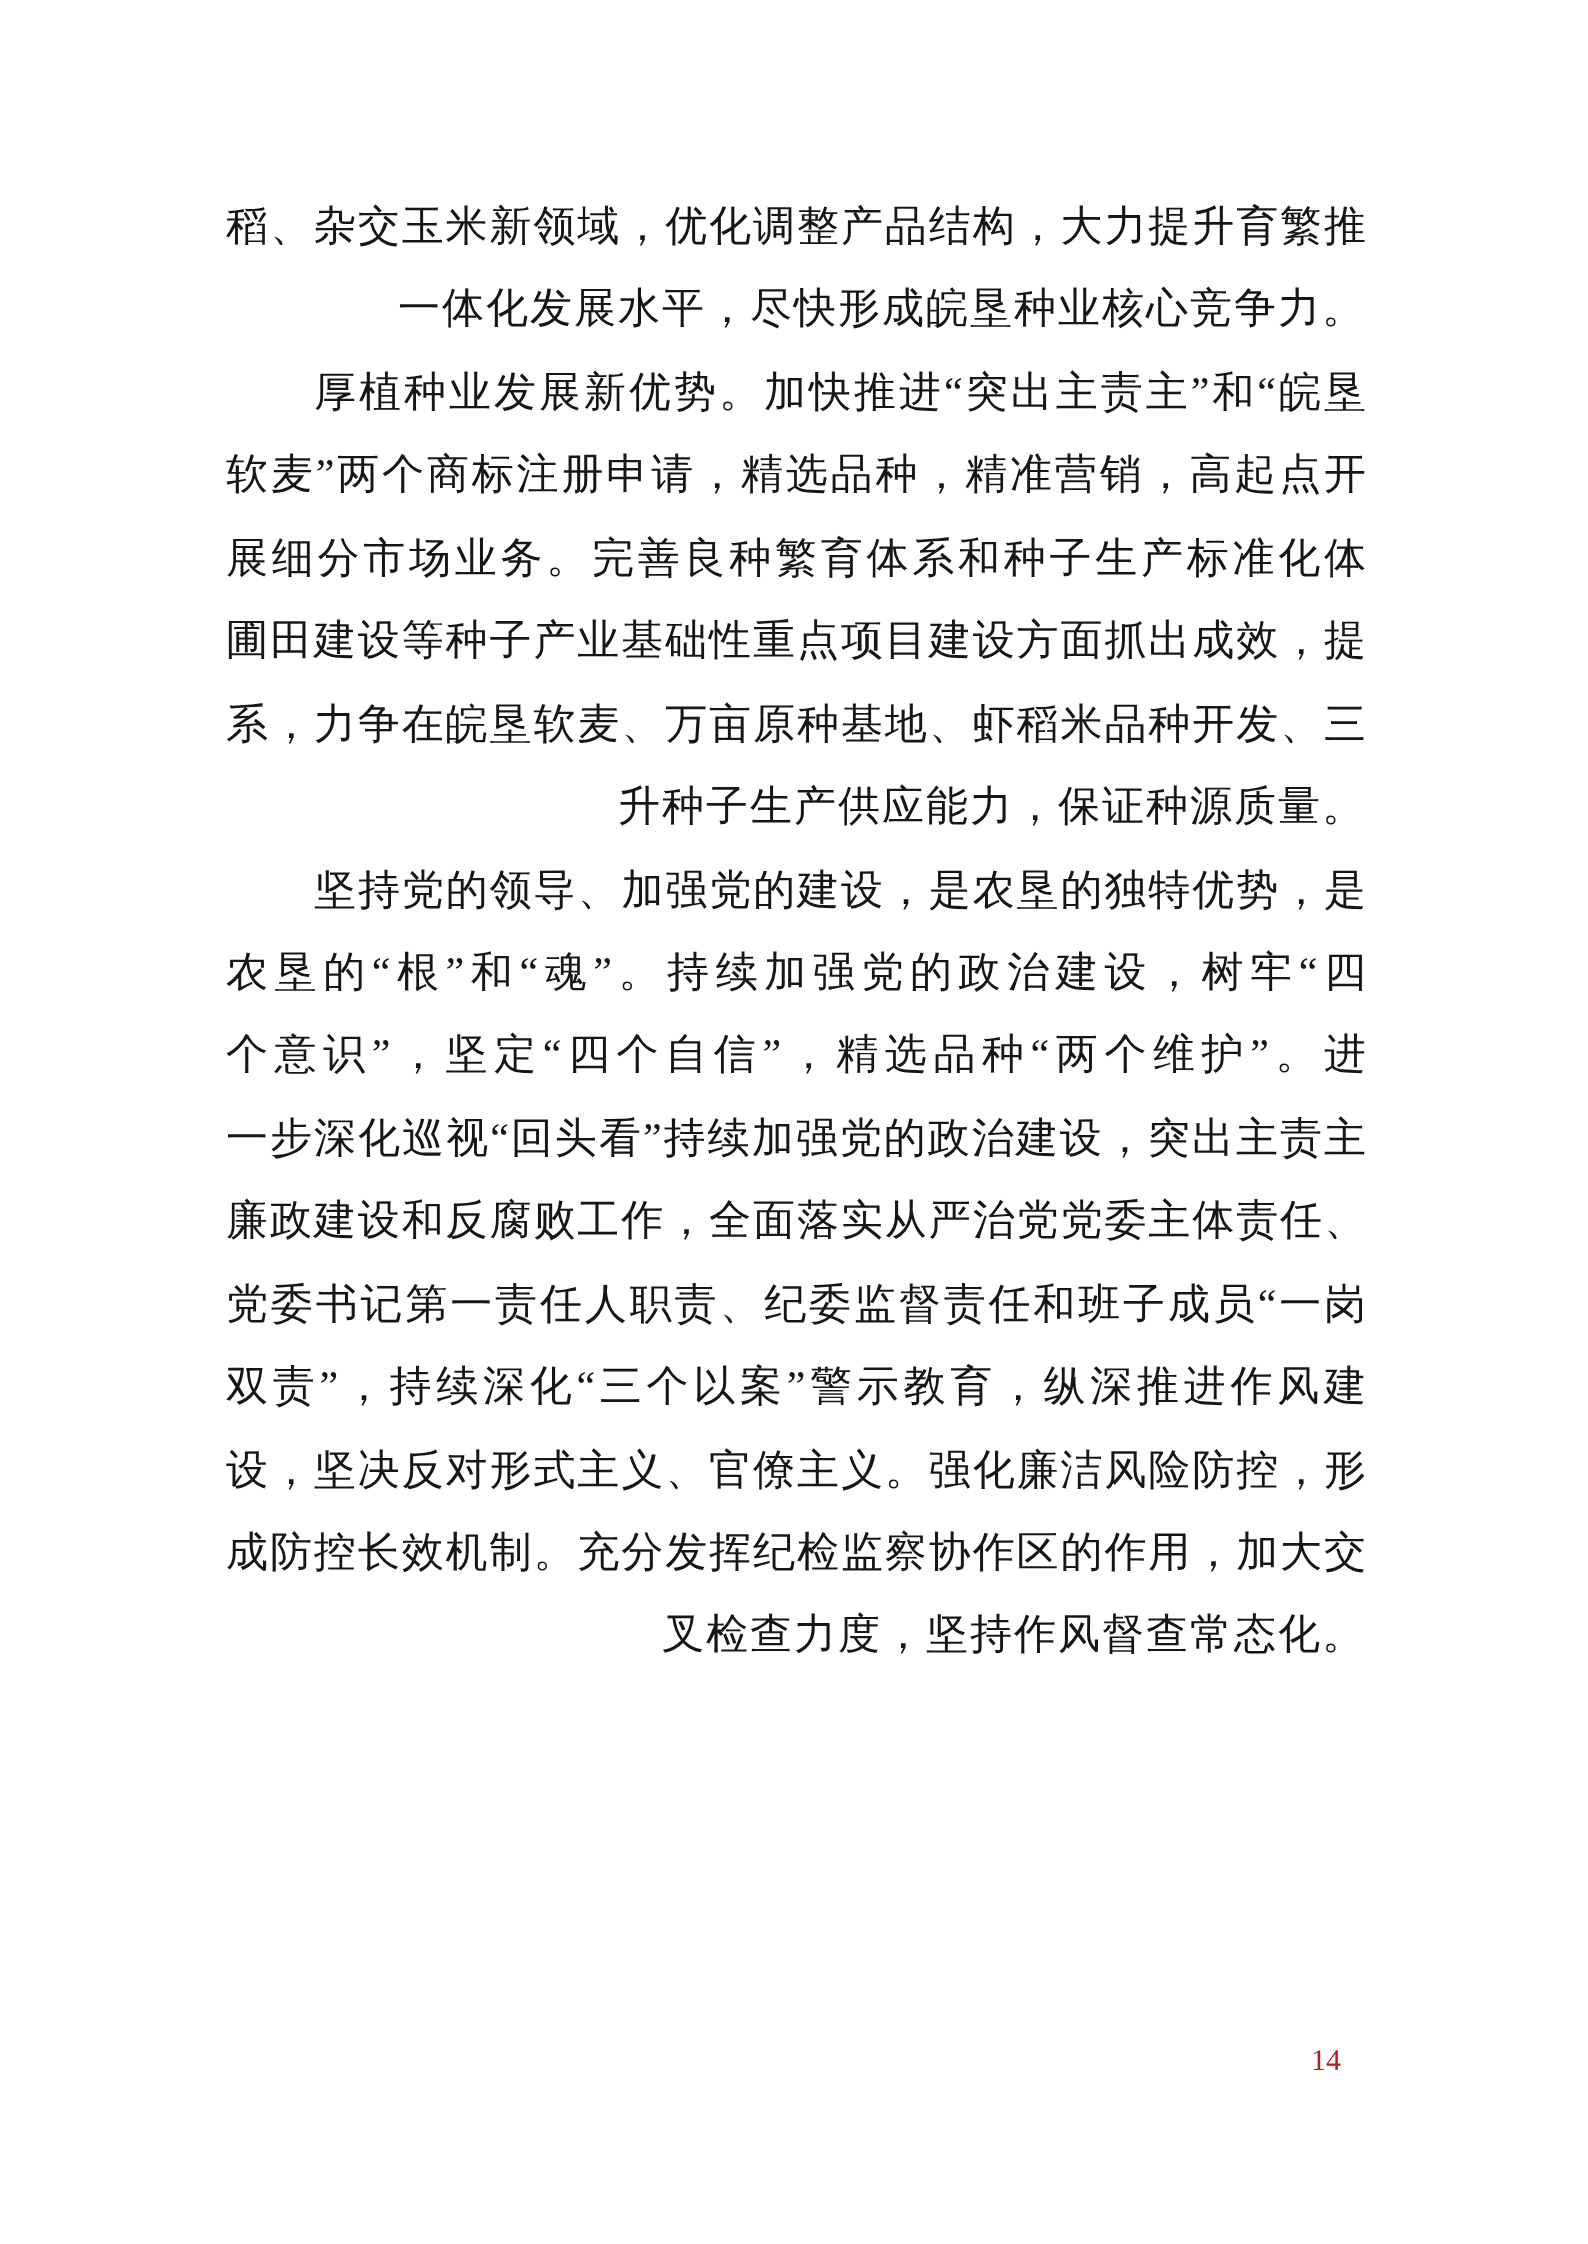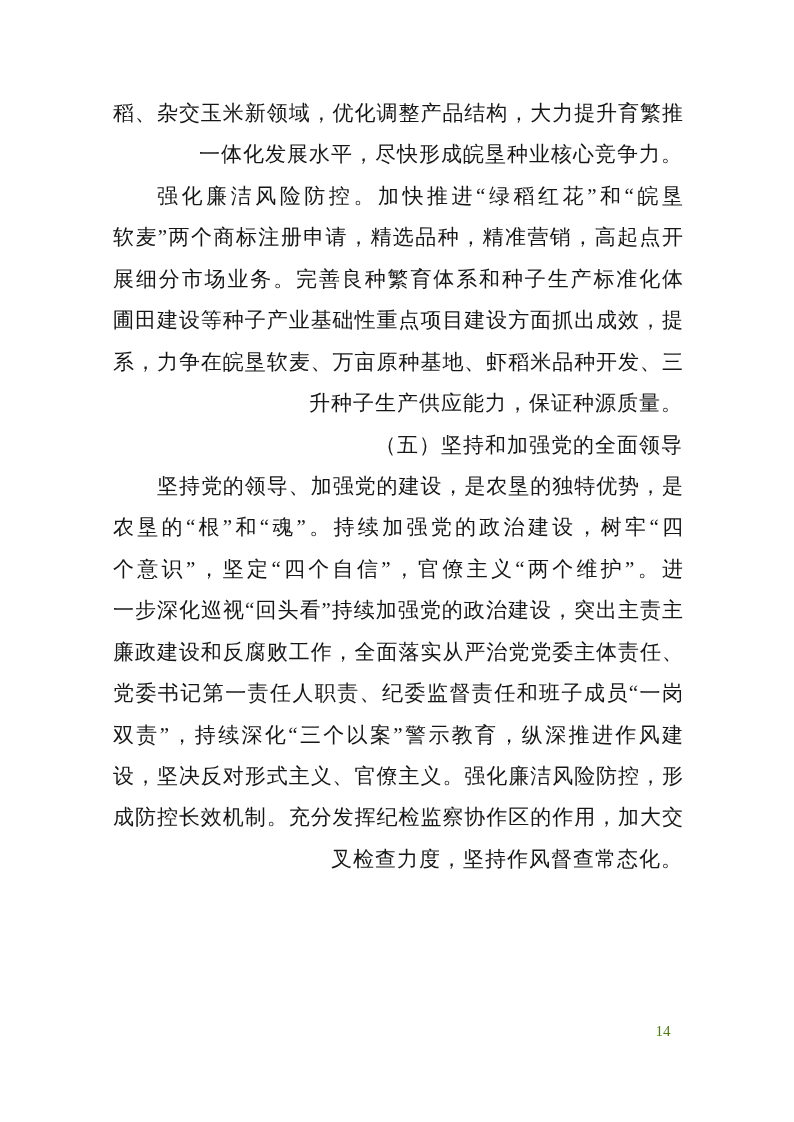--- a/index.html
+++ b/index.html
@@ -39,42 +39,41 @@
   .line.indent {
     text-indent: 44px;
   }
   .footer-pagenum {
     position: absolute;
     left: 650px;
     top: 1022px;
     width: 26px;
     font-size: 15px;
     line-height: 18px;
-    color: #4d7c0f;
+    color: #b91c1c;
     text-align: center;
     font-family: "Liberation Serif", "DejaVu Serif", serif;
   }
 </style>
 </head>
 <body>
 
 <div class="page">
   <div class="content">
       <div class="line fill">稻、杂交玉米新领域，优化调整产品结构，大力提升育繁推</div>
       <div class="line">一体化发展水平，尽快形成皖垦种业核心竞争力。</div>
-      <div class="line indent fill">强化廉洁风险防控。加快推进“绿稻红花”和“皖垦</div>
+      <div class="line indent fill">厚植种业发展新优势。加快推进“突出主责主”和“皖垦</div>
       <div class="line fill">软麦”两个商标注册申请，精选品种，精准营销，高起点开</div>
       <div class="line fill">展细分市场业务。完善良种繁育体系和种子生产标准化体</div>
       <div class="line fill">圃田建设等种子产业基础性重点项目建设方面抓出成效，提</div>
       <div class="line fill">系，力争在皖垦软麦、万亩原种基地、虾稻米品种开发、三</div>
       <div class="line">升种子生产供应能力，保证种源质量。</div>
-      <div class="line indent">（五）坚持和加强党的全面领导</div>
       <div class="line indent fill">坚持党的领导、加强党的建设，是农垦的独特优势，是</div>
       <div class="line fill">农垦的“根”和“魂”。持续加强党的政治建设，树牢“四</div>
-      <div class="line fill">个意识”，坚定“四个自信”，官僚主义“两个维护”。进</div>
+      <div class="line fill">个意识”，坚定“四个自信”，精选品种“两个维护”。进</div>
       <div class="line fill">一步深化巡视“回头看”持续加强党的政治建设，突出主责主</div>
       <div class="line fill">廉政建设和反腐败工作，全面落实从严治党党委主体责任、</div>
       <div class="line fill">党委书记第一责任人职责、纪委监督责任和班子成员“一岗</div>
       <div class="line fill">双责”，持续深化“三个以案”警示教育，纵深推进作风建</div>
       <div class="line fill">设，坚决反对形式主义、官僚主义。强化廉洁风险防控，形</div>
       <div class="line fill">成防控长效机制。充分发挥纪检监察协作区的作用，加大交</div>
       <div class="line">叉检查力度，坚持作风督查常态化。</div>
     </div>
   <div class="footer-pagenum">14</div>
 </div>

